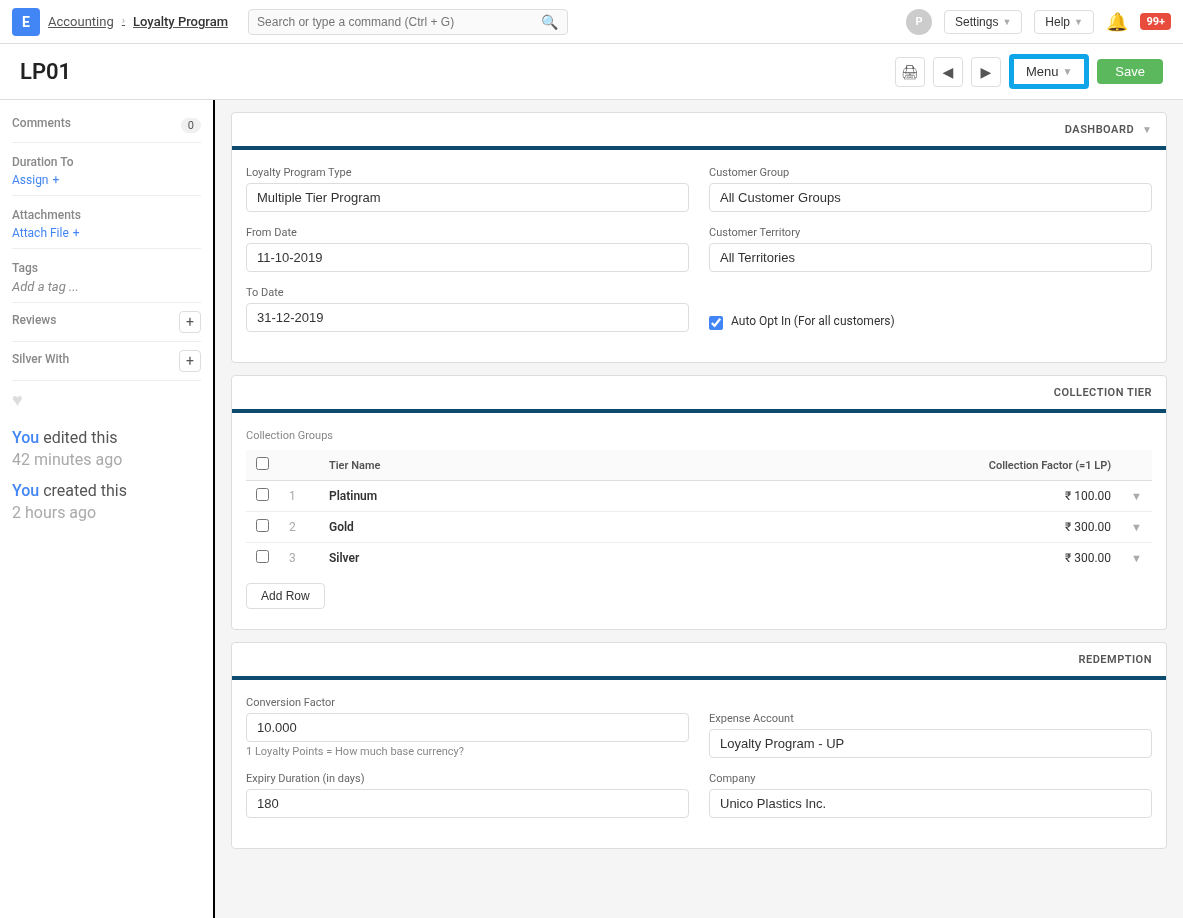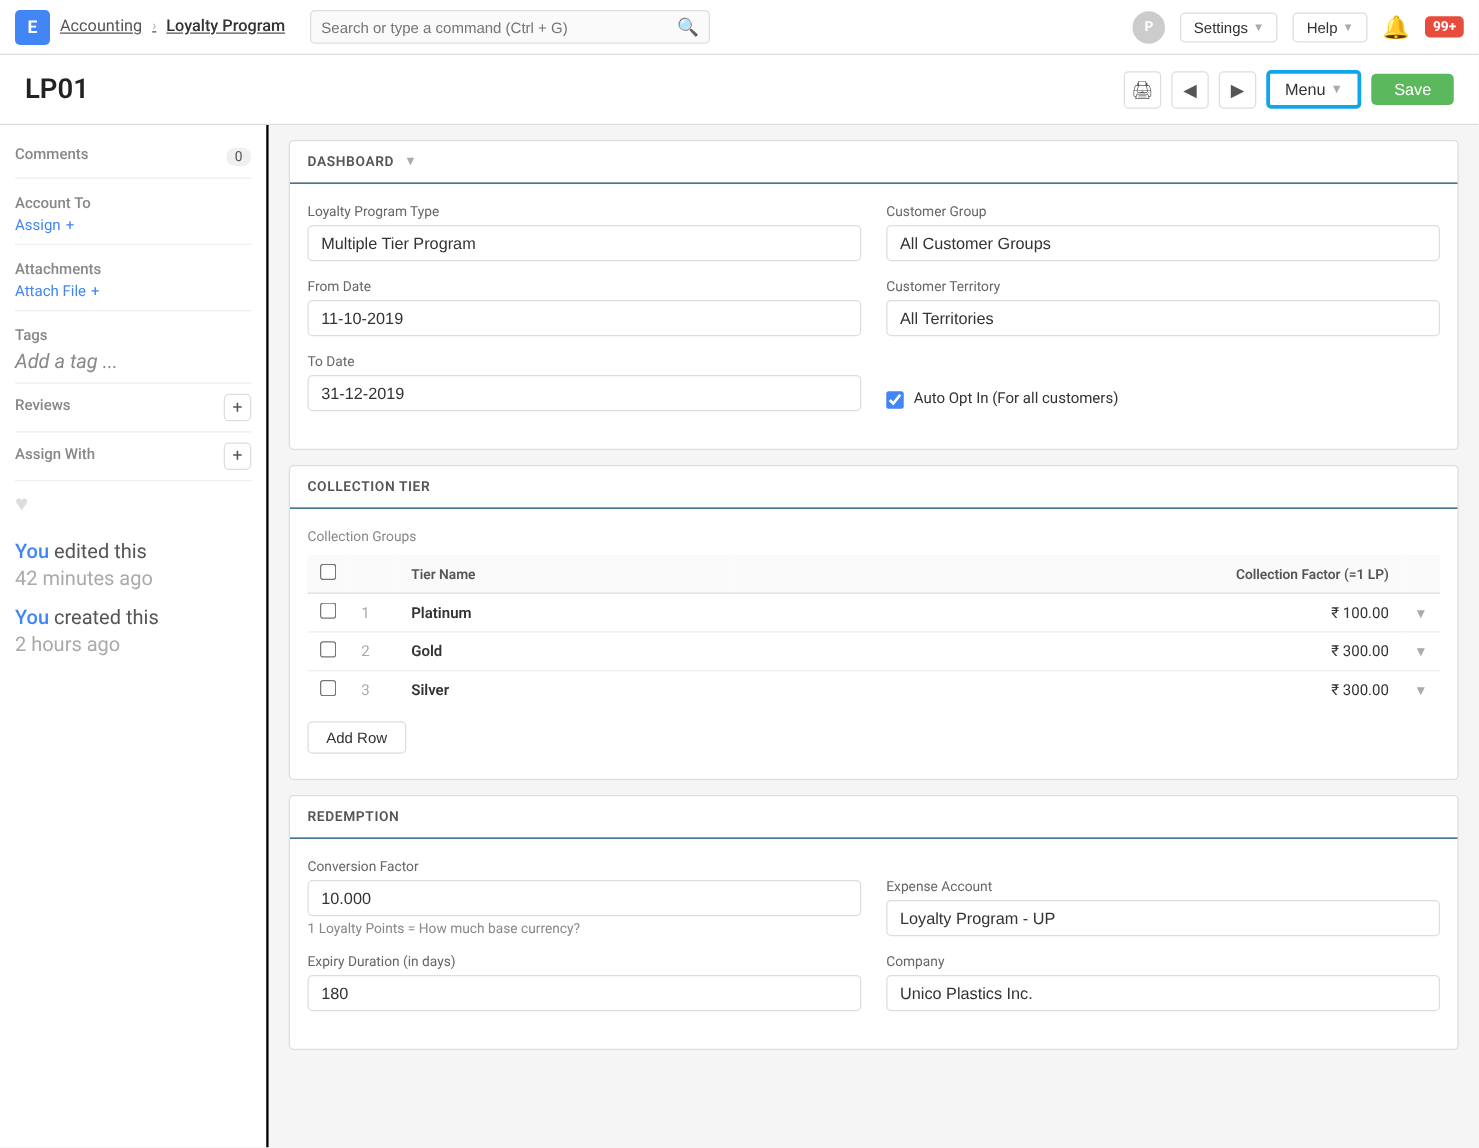--- a/index.html
+++ b/index.html
@@ -32,52 +32,52 @@
     .notif-badge { background: #e74c3c; color: #fff; border-radius: 4px; padding: 2px 6px; font-size: 11px; font-weight: bold; }
 
     
     .page-header {
       display: flex; align-items: center; justify-content: space-between;
       background: #fff; border-bottom: 1px solid #ddd; padding: 10px 20px; height: 56px;
     }
     .page-title { font-size: 22px; font-weight: 600; color: #222; }
     .page-actions { display: flex; align-items: center; gap: 8px; }
     .icon-btn { width: 30px; height: 30px; border: 1px solid #ddd; border-radius: 4px; background: #fff; cursor: pointer; display: flex; align-items: center; justify-content: center; color: #555; font-size: 14px; }
-    .menu-btn { padding: 5px 12px; border: 3px solid #0ea5e9; border-radius: 4px; background: #fff; cursor: pointer; font-size: 13px; color: #333; display: flex; align-items: center; gap: 4px; }
+    .menu-btn { padding: 5px 12px; border: 5px solid #0ea5e9; border-radius: 4px; background: #fff; cursor: pointer; font-size: 13px; color: #333; display: flex; align-items: center; gap: 4px; }
     .save-btn { padding: 5px 18px; border: none; border-radius: 4px; background: #5cb85c; color: #fff; cursor: pointer; font-size: 13px; font-weight: 500; }
 
     
     .layout { display: flex; height: calc(100vh - 100px); }
 
     
     .sidebar {
       width: 215px; min-width: 215px; background: #fff; border-right: 2px solid #000000;
       padding: 16px 12px; overflow-y: auto;
     }
     .sidebar-row { display: flex; align-items: center; justify-content: space-between; margin-bottom: 6px; }
     .sidebar-label { font-size: 12px; color: #888; font-weight: 500; margin-bottom: 4px; margin-top: 12px; }
     .sidebar-count { background: #f0f0f0; color: #555; border-radius: 10px; padding: 1px 7px; font-size: 11px; }
     .sidebar-link { color: #4285f4; font-size: 12px; cursor: pointer; display: flex; align-items: center; gap: 4px; text-align: center; }
-    .sidebar-tag-input { color: #888; font-size: 16px; font-style: italic; cursor: pointer; }
+    .sidebar-tag-input { color: #888; font-size: 13px; font-style: italic; cursor: pointer; }
     .sidebar-plus { width: 22px; height: 22px; border: 1px solid #ddd; border-radius: 4px; display: flex; align-items: center; justify-content: center; cursor: pointer; color: #555; font-size: 14px; }
     .divider { border: none; border-top: 1px solid #eee; margin: 8px 0; }
     .heart-icon { color: #ddd; font-size: 18px; cursor: pointer; }
     .activity-section { margin-top: 16px; }
     .activity-entry { margin-bottom: 8px; font-size: 16px; color: #555; line-height: 1.4; }
     .activity-entry .who { color: #4285f4; font-weight: 500; }
     .activity-entry .when { color: #aaa; display: block; }
 
     
     .main { flex: 1; overflow-y: auto; padding: 0; background: #f5f5f5; }
 
     
     .section-card { background: #fff; border: 1px solid #ddd; border-radius: 4px; margin: 12px 16px; }
     .section-header {
       display: flex; align-items: center; padding: 10px 14px;
-      border-bottom: 1px solid #0c4a6e; cursor: pointer; gap: 8px;
+      border-bottom: 4px solid #0c4a6e; cursor: pointer; gap: 8px; justify-content: flex-end;
     }
     .section-header-label { font-size: 11px; font-weight: 600; color: #555; letter-spacing: 0.5px; text-transform: uppercase; }
     .section-header .chevron { color: #aaa; font-size: 10px; }
     .section-body { padding: 16px 14px; }
 
     
     .form-row { display: flex; gap: 20px; margin-bottom: 14px; align-items: flex-end; }
     .form-group { flex: 1; }
     .form-group label { display: block; font-size: 11px; color: #666; margin-bottom: 4px; }
     .form-control {
@@ -163,21 +163,21 @@
 
   <aside class="sidebar">
     <div class="sidebar-row">
       <span class="sidebar-label" style="margin-top:0">Comments</span>
       <span class="sidebar-count">0</span>
     </div>
 
     <hr class="divider">
 
     <div>
-      <div class="sidebar-label">Account To</div>
+      <div class="sidebar-label">Duration To</div>
       <div class="sidebar-link">
         <span>Assign</span>
         <span style="font-size:12px">+</span>
       </div>
     </div>
 
     <hr class="divider">
 
     <div>
       <div class="sidebar-label">Attachments</div>
@@ -197,21 +197,21 @@
     <hr class="divider">
 
     <div class="sidebar-row">
       <div class="sidebar-label" style="margin-top:0">Reviews</div>
       <div class="sidebar-plus">+</div>
     </div>
 
     <hr class="divider">
 
     <div class="sidebar-row">
-      <div class="sidebar-label" style="margin-top:0">Assign With</div>
+      <div class="sidebar-label" style="margin-top:0">Silver With</div>
       <div class="sidebar-plus">+</div>
     </div>
 
     <hr class="divider">
 
     <div style="text-align:left;margin:8px 0">
       <span class="heart-icon">♥</span>
     </div>
 
     <div class="activity-section">

